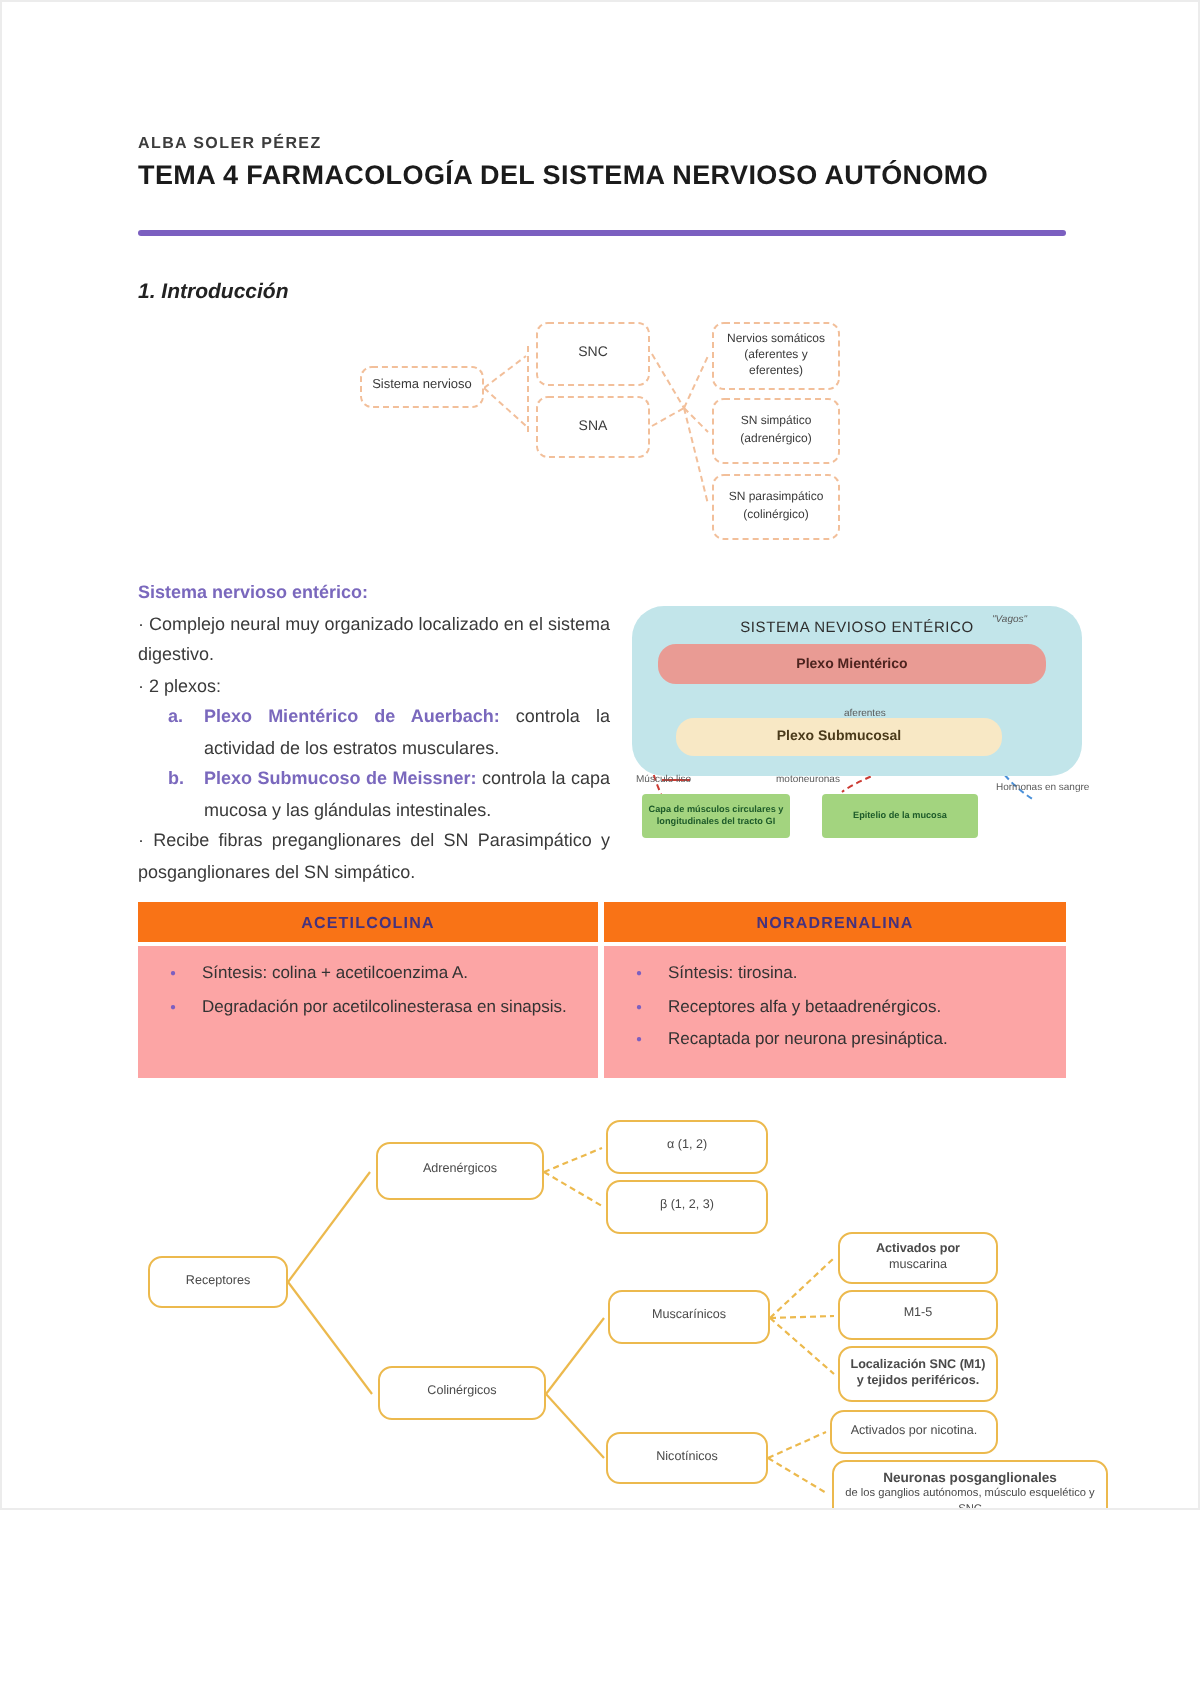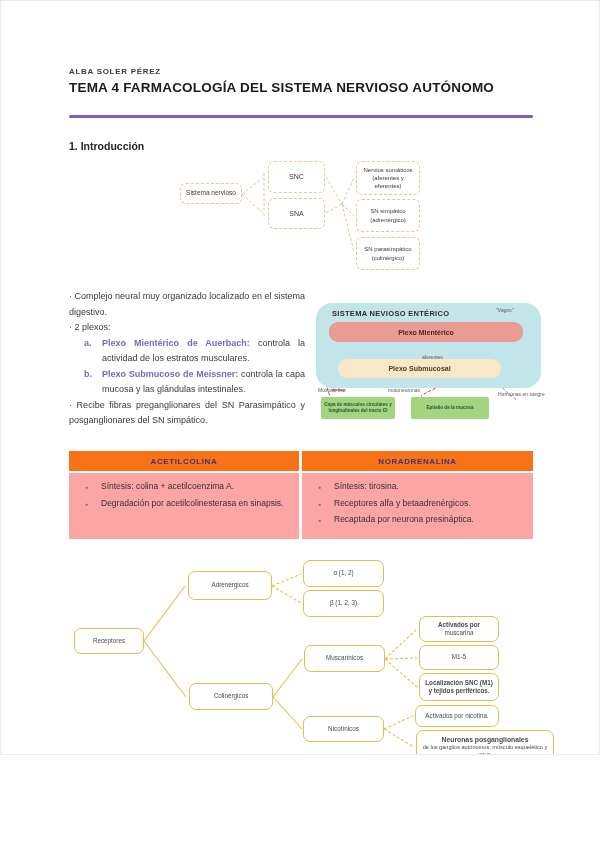--- a/index.html
+++ b/index.html
@@ -6,42 +6,42 @@
   .page{
     position:relative;width:600px;height:755px;background:#fff;
     font-family:"Liberation Sans",sans-serif;overflow:hidden;
     box-sizing:border-box;border:1px solid #ececec;
   }
   .abs{position:absolute;}
   
   .author{left:68px;top:66px;font-size:8px;font-weight:bold;letter-spacing:.7px;color:#3c3c3c;}
   .title{left:68px;top:79px;font-size:13.5px;font-weight:bold;color:#1b1b1b;letter-spacing:.2px;}
   .rule-top{left:68px;top:114px;width:464px;height:3px;background:#7b5fc0;border-radius:2px;}
-  .section-heading{left:68px;top:139px;font-size:10.5px;font-weight:bold;color:#222;}
+  .section-heading{left:68px;top:139px;font-size:10.5px;font-weight:bold;color:#222;font-style:italic;}
   
   .nbox{
     position:absolute;border:1px dashed #f2bf9a;border-radius:6px;background:#fff;
     display:flex;align-items:center;justify-content:center;text-align:center;
     font-size:6px;color:#3a3a3a;line-height:1.35;padding:1px 3px;box-sizing:border-box;
   }
   .gbox{
     position:absolute;border:1.2px solid #ecb94d;border-radius:7px;background:#fff;
     display:flex;flex-direction:column;align-items:center;justify-content:center;text-align:center;
     font-size:6.3px;color:#4a4a4a;line-height:1.35;padding:2px 4px;box-sizing:border-box;
   }
   .svg-layer{position:absolute;left:0;top:0;pointer-events:none;}
   
   .enteric-col{left:68px;top:288px;width:236px;font-size:9px;line-height:15.5px;color:#3a3a3a;text-align:justify;}
   .purple-bold{color:#7a68bd;font-weight:bold;}
   .plexo-item{position:relative;padding-left:33px;}
   .plexo-marker{position:absolute;left:15px;color:#7a68bd;font-weight:bold;}
   
   .ent{left:315px;top:300px;width:228px;height:124px;}
   .ent-bg{position:absolute;left:0;top:2px;width:225px;height:85px;background:#c2e5ea;border-radius:16px;}
-  .ent-title{position:absolute;left:16px;top:8px;width:225px;text-align:left;font-size:7.5px;font-weight:bold;color:#2e2e2e;letter-spacing:.3px;}
+  .ent-title{position:absolute;left:0;top:8px;width:225px;text-align:center;font-size:7.5px;font-weight:normal;color:#2e2e2e;letter-spacing:.3px;}
   .ent-bar1{position:absolute;left:13px;top:21px;width:194px;height:20px;background:#e99b94;border-radius:9px;
     display:flex;align-items:center;justify-content:center;font-size:7px;font-weight:bold;color:#4d241f;}
   .ent-bar2{position:absolute;left:22px;top:58px;width:163px;height:19px;background:#f8e8c5;border-radius:9px;
     display:flex;align-items:center;justify-content:center;font-size:7px;font-weight:bold;color:#4a3a1a;}
   .ent-small{position:absolute;font-size:5px;color:#5a5a5a;white-space:nowrap;}
   .ent-green{position:absolute;background:#a3d47f;border-radius:2px;display:flex;align-items:center;justify-content:center;
     text-align:center;font-size:4.6px;font-weight:bold;color:#1e5b2a;line-height:1.3;padding:2px 3px;box-sizing:border-box;}
   
   .th{position:absolute;height:20px;background:#f97316;display:flex;align-items:center;justify-content:center;
     font-size:8px;font-weight:bold;letter-spacing:.6px;color:#45327e;}
@@ -115,20 +115,21 @@
   </svg>
 
   <div class="nbox" style="left:179px;top:182px;width:62px;height:21px;font-size:6.5px;">Sistema nervioso</div>
   <div class="nbox" style="left:267px;top:160px;width:57px;height:32px;font-size:7px;">SNC</div>
   <div class="nbox" style="left:267px;top:197px;width:57px;height:31px;font-size:7px;">SNA</div>
   <div class="nbox" style="left:355px;top:160px;width:64px;height:34px;">Nervios somáticos (aferentes y eferentes)</div>
   <div class="nbox" style="left:355px;top:198px;width:64px;height:33px;">SN simpático (adrenérgico)</div>
   <div class="nbox" style="left:355px;top:236px;width:64px;height:33px;">SN parasimpático (colinérgico)</div>
 
   <div class="abs enteric-col">
+    <div class="purple-bold">Sistema nervioso entérico:</div>
     <div>· Complejo neural muy organizado localizado en el sistema digestivo.</div>
     <div>· 2 plexos:</div>
     <div class="plexo-item">
       <span class="plexo-marker">a.</span><span class="purple-bold">Plexo Mientérico de Auerbach:</span><span> controla la actividad de los estratos musculares.</span>
     </div>
     <div class="plexo-item">
       <span class="plexo-marker">b.</span><span class="purple-bold">Plexo Submucoso de Meissner:</span><span> controla la capa mucosa y las glándulas intestinales.</span>
     </div>
     <div>· Recibe fibras preganglionares del SN Parasimpático y posganglionares del SN simpático.</div>
   </div>

